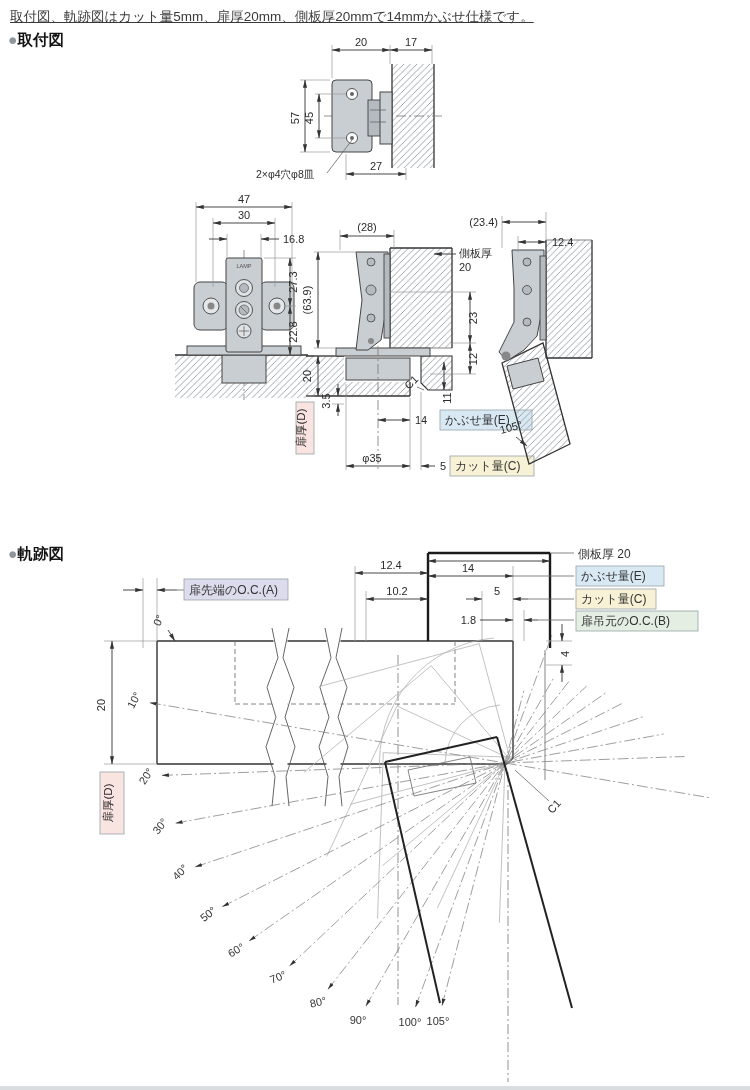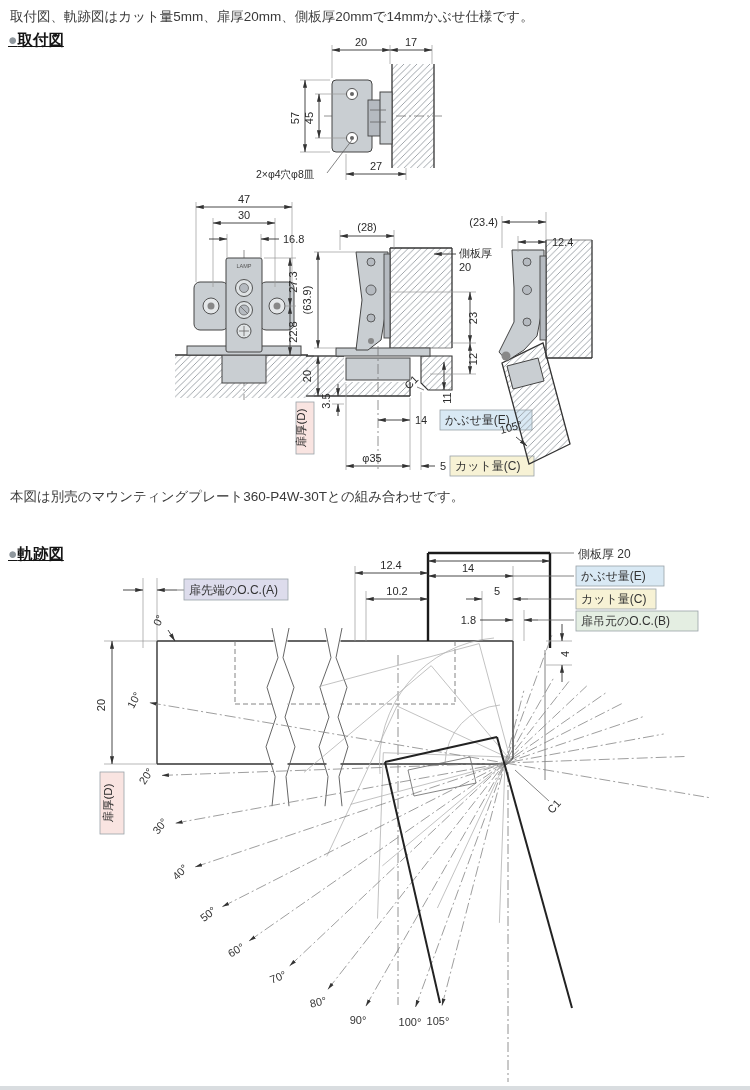--- a/index.html
+++ b/index.html
@@ -1,19 +1,19 @@
 <!DOCTYPE html>
 <html><head>
 <meta charset="utf-8">
 <style>
   html,body{margin:0;padding:0;background:#fff;}
   #page{position:relative;width:750px;height:1090px;background:#fff;overflow:hidden;
         font-family:"Liberation Sans",sans-serif;}
-  .txt{position:absolute;font-size:13.5px;color:#3a3a3a;white-space:nowrap;}
-  .sec{position:absolute;font-size:15.5px;font-weight:bold;color:#151515;white-space:nowrap;text-decoration:underline;}
+  .txt{position:absolute;font-size:13.5px;color:#3a3a3a;white-space:nowrap;text-decoration:underline;}
+  .sec{position:absolute;font-size:15.5px;font-weight:bold;color:#151515;white-space:nowrap;}
   .sec .bullet{color:#8f979d;font-weight:normal;}
   svg{position:absolute;left:0;}
   svg text{font-family:"Liberation Sans",sans-serif;fill:#2b2b2b;}
   .d{font-size:11px;text-anchor:middle;}
   .ds{font-size:11px;text-anchor:start;}
   .de{font-size:11px;text-anchor:end;}
   .lab{font-size:12px;text-anchor:start;fill:#333;}
   .ang{font-size:11px;text-anchor:middle;fill:#333;}
   .logo{font-size:5.5px;text-anchor:middle;fill:#555;}
   .md{stroke:#333;stroke-width:1.3;fill:none;}
@@ -224,21 +224,20 @@
       <line class="dim" x1="502" y1="222" x2="546" y2="222" marker-start="url(#ar)" marker-end="url(#ar)"></line>
       <text class="de" x="498" y="226">(23.4)</text>
       <line class="ext" x1="518" y1="252" x2="518" y2="236"></line>
       <line class="dim" x1="518" y1="242" x2="546" y2="242" marker-start="url(#ar)" marker-end="url(#ar)"></line>
       <text class="ds" x="552" y="246">12.4</text>
       <line class="dim" x1="516" y1="437" x2="527" y2="446" marker-end="url(#ar)"></line>
       <text class="d" x="512" y="431" transform="rotate(-15 512 431)">105°</text>
     </g>
   </svg>
 
-  <div class="txt" style="left:10px;top:488px;">本図は別売のマウンティングプレート360-P4W-30Tとの組み合わせです。</div>
   <div class="sec" style="left:8px;top:544px;"><span class="bullet">●</span><span>軌跡図</span></div>
 
   <svg id="traj" style="top:540px;" width="750" height="550" viewBox="0 540 750 550">
     <defs>
       <marker id="ar2" viewBox="0 0 10 6" refX="9.6" refY="3" markerWidth="9" markerHeight="5.4" orient="auto-start-reverse">
         <path d="M9.8,3 L0,0.4 L0,5.6 Z" fill="#333"></path>
       </marker>
     </defs>
 
     <g>

